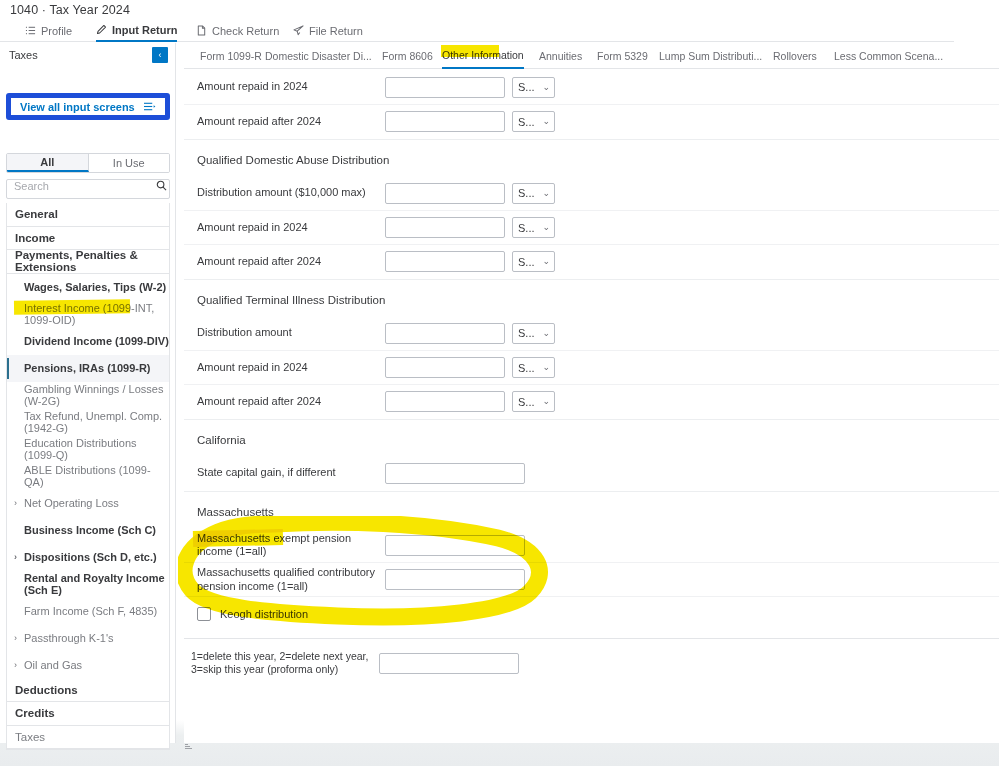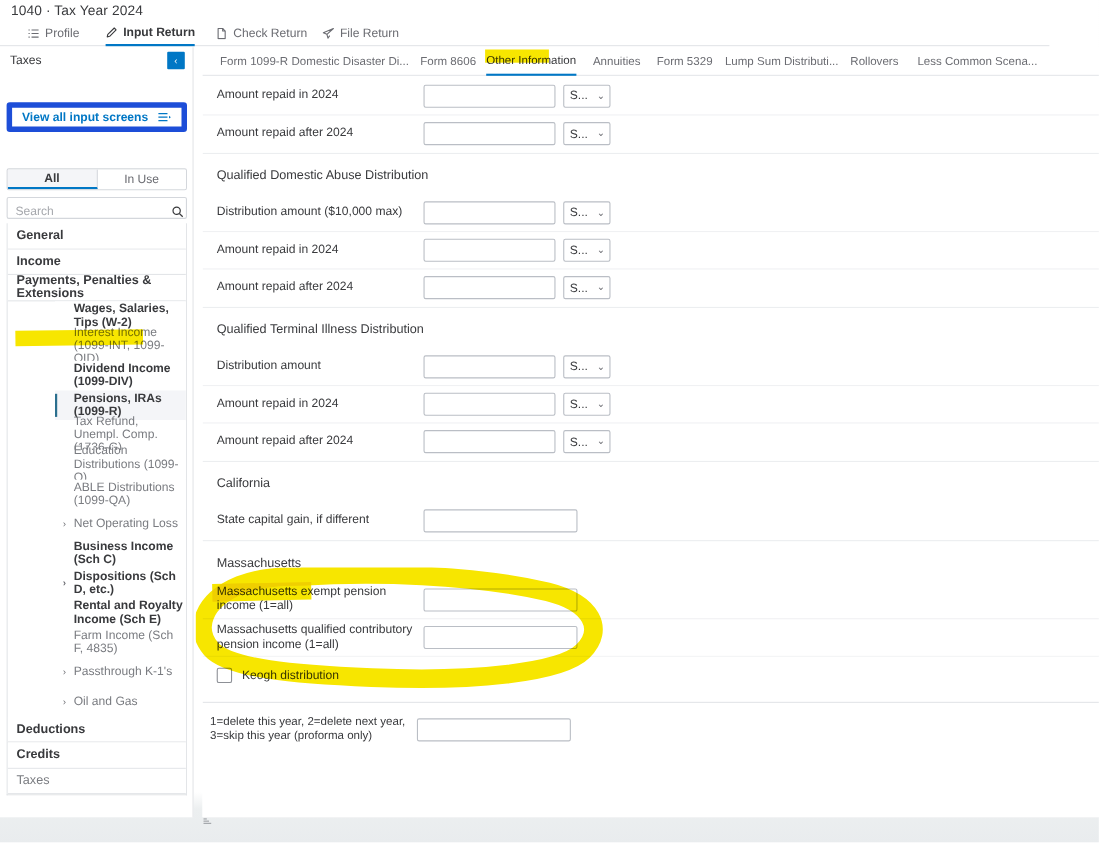--- a/index.html
+++ b/index.html
@@ -139,21 +139,21 @@
     background: #f4f5f8;
   }
 
   .search-box {
     position: absolute;
     left: 6px; top: 136px;
     width: 164px; height: 20px;
     border: 1px solid #d4d7dc;
     border-radius: 2px;
     background: #ffffff;
-    display: flex; align-items: flex-end;
+    display: flex; align-items: flex-start;
     padding: 0 6px 0 7px;
   }
   .search-box input {
     flex: 1;
     border: none; outline: none;
     font-size: 11px;
     font-family: "Liberation Sans", sans-serif;
     color: #393a3d;
     background: transparent;
     padding: 0;
@@ -180,21 +180,20 @@
     cursor: pointer;
     color: #393a3d;
     padding-left: 8px;
     background: #ffffff;
   }
   .nav-item.sub {
     padding-left: 17px;
     border-bottom: none;
     height: 27px;
     background: #ffffff;
-    margin-left: 43px;
   }
   .nav-item.sub.bold { font-weight: bold; }
   .nav-item.sub.muted { color: #7a7c81; }
   .nav-item.sub.selected { background: #f4f5f8; }
   .nav-item.sub .caret {
     position: absolute;
     left: 7px;
     font-size: 9px;
     color: #6b6c72;
     line-height: 1;
@@ -500,21 +499,24 @@
           <span>Interest Income (1099-INT, 1099-OID)</span>
         </div>
         <div class="nav-item sub bold">
           <span>Dividend Income (1099-DIV)</span>
         </div>
         <div class="nav-item sub bold selected">
           <span class="left-marker"></span>
           <span>Pensions, IRAs (1099-R)</span>
         </div>
         <div class="nav-item sub muted">
-          <span>Tax Refund, Unempl. Comp. (1736-G)</span>
+          <span>Gambling Winnings / Losses (W-2G)</span>
+        </div>
+        <div class="nav-item sub muted">
+          <span>Tax Refund, Unempl. Comp. (1942-G)</span>
         </div>
         <div class="nav-item sub muted">
           <span>Education Distributions (1099-Q)</span>
         </div>
         <div class="nav-item sub muted">
           <span>ABLE Distributions (1099-QA)</span>
         </div>
         <div class="nav-item sub muted has-caret">
           <span class="caret">›</span>
           <span>Net Operating Loss</span>

